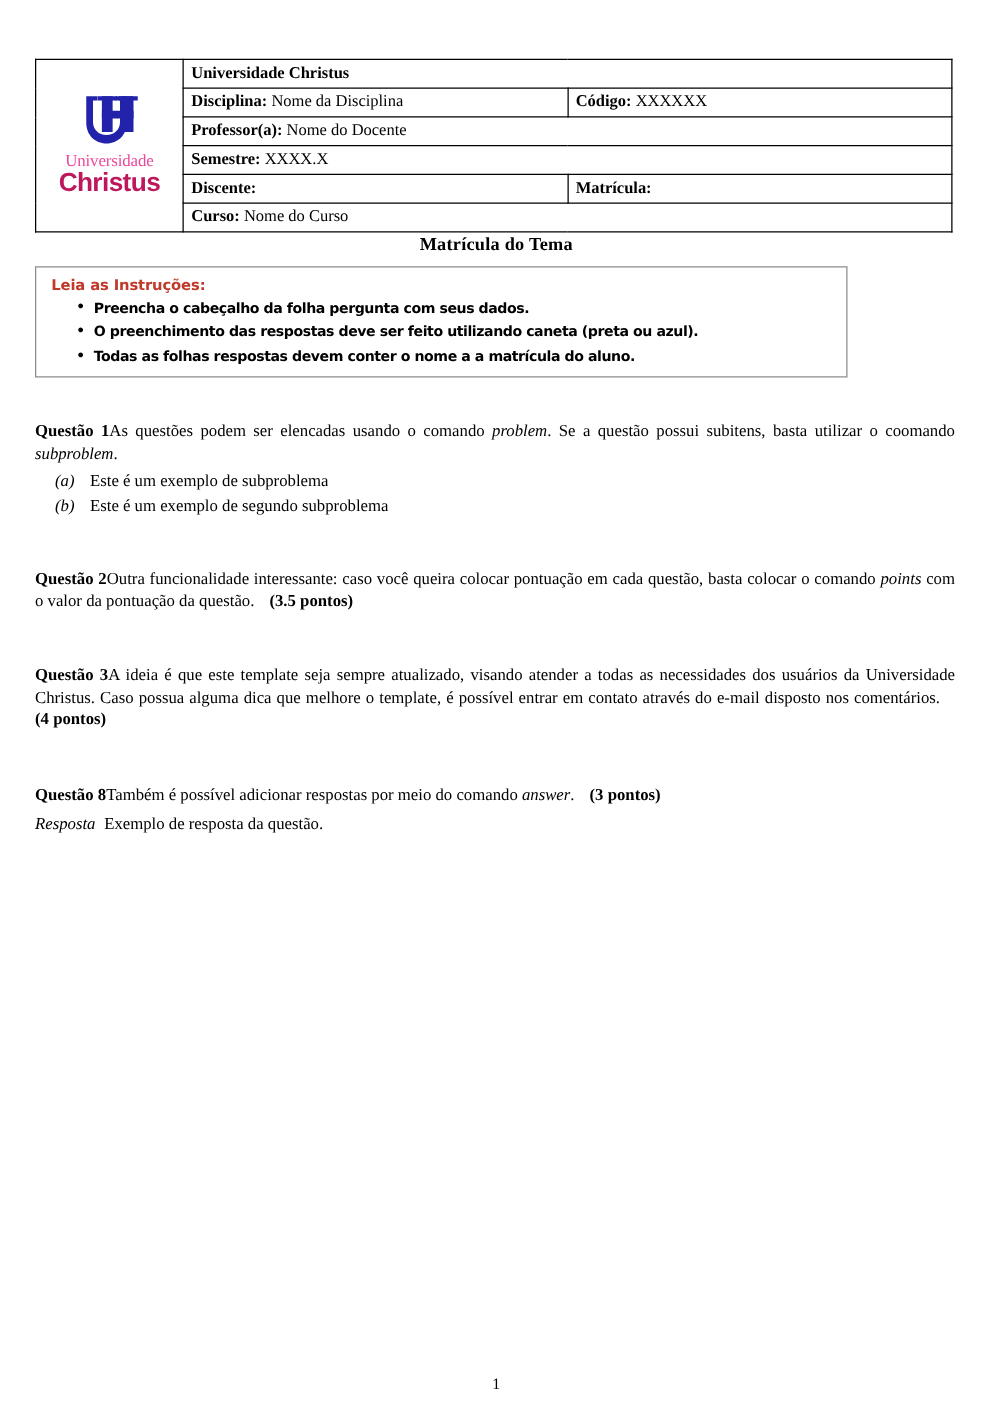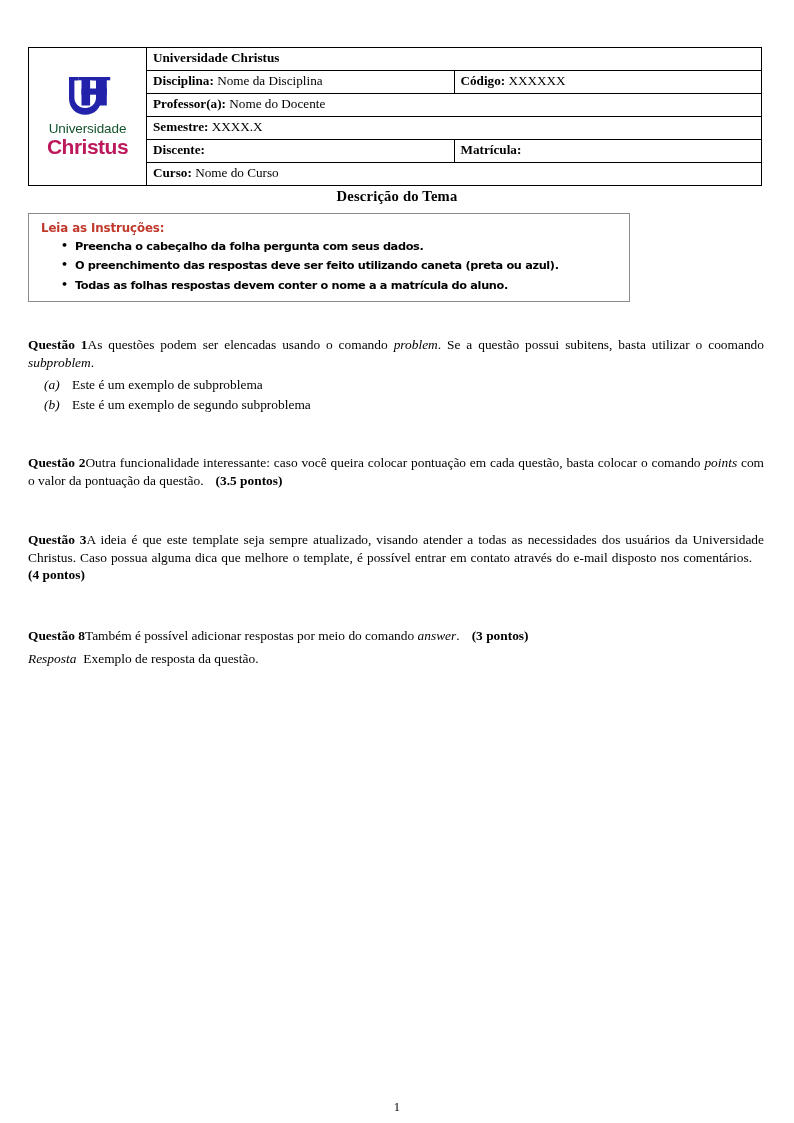--- a/index.html
+++ b/index.html
@@ -93,21 +93,21 @@
     font-size: 14.6px;
     font-weight: bold;
     letter-spacing: 0.2px;
   }
 
   
   .instr-box {
     position: absolute;
     left: 28px;
     top: 213px;
-    width: 602px;
+    width: 650px;
     box-sizing: border-box;
     border: 1.1px solid #8c8c8c;
     padding: 6px 10px 9px 10px;
   }
   .instr-title {
     font-family: "DejaVu Sans", "Liberation Sans", sans-serif;
     font-weight: bold;
     font-size: 11.8px;
     letter-spacing: -0.1px;
     margin: 1px 0 6px 2px;
@@ -230,21 +230,21 @@
               <path d="M16.5 2 h8.6 v28.5 h-8.6 z"></path>
 
               <path d="M33.2 2 h8.6 v28.5 h-8.6 z"></path>
 
               <path d="M16.5 13.5 h25.3 v6.2 h-25.3 z"></path>
 
               <path d="M13.2 2 h15.2 v3.3 h-15.2 z"></path>
               <path d="M30 2 h15.2 v3.3 h-15.2 z"></path>
             </g>
           </svg>
-          <div class="logo-word-1" style="color: #14532d;">Universidade</div>
+          <div class="logo-word-1" style="color: #ec4899; font-family: Liberation Serif, serif;">Universidade</div>
           <div class="logo-word-2" style="color: #be185d;">Christus</div>
         </div>
       </td>
       <td colspan="2">
         <span class="lbl">Universidade Christus</span>
       </td>
     </tr>
 
     <tr>
       <td>
@@ -284,21 +284,21 @@
 
     <tr>
       <td colspan="2">
         <span class="lbl">Curso:</span>
         <span class="val">Nome do Curso</span>
       </td>
     </tr>
   </tbody>
     </table>
 
-  <div class="section-title">Descrição do Tema</div>
+  <div class="section-title">Matrícula do Tema</div>
 
   <div class="instr-box" style="border-color: rgb(140, 140, 140);">
     <div class="instr-title" style="color: rgb(192, 57, 43);">Leia as Instruções:</div>
     <ul class="instr-list">
       <li>Preencha o cabeçalho da folha pergunta com seus dados.</li>
       <li>O preenchimento das respostas deve ser feito utilizando caneta (preta ou azul).</li>
       <li>Todas as folhas respostas devem conter o nome a a matrícula do aluno.</li>
     </ul>
   </div>
 

